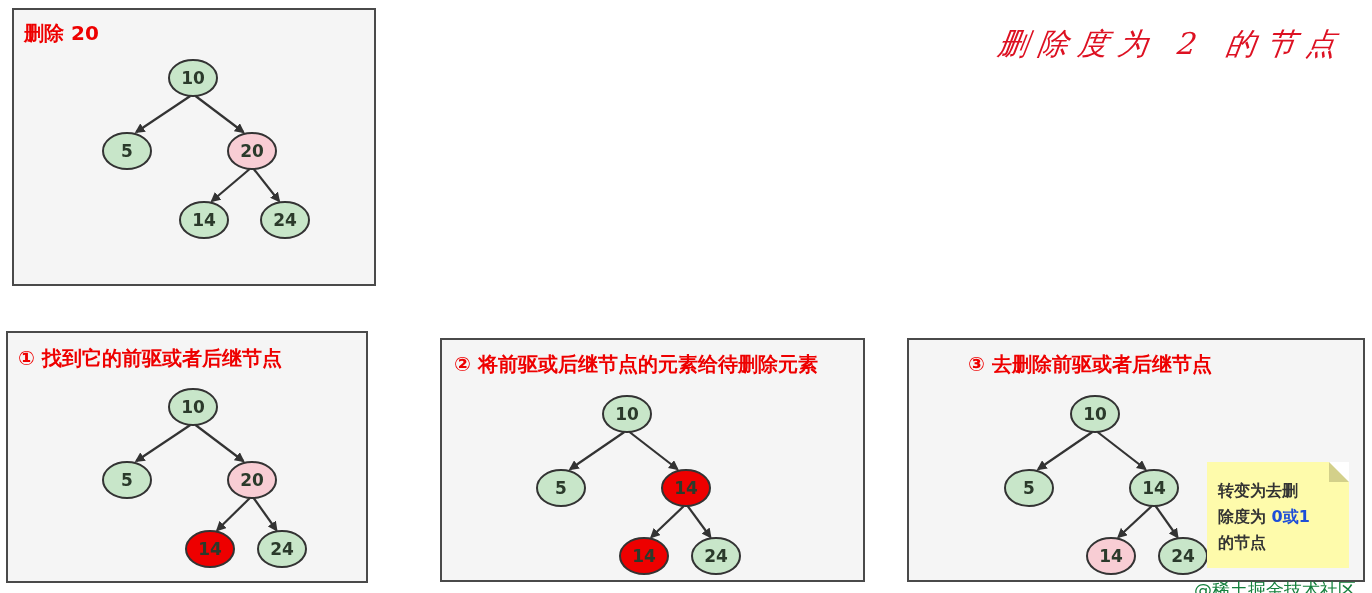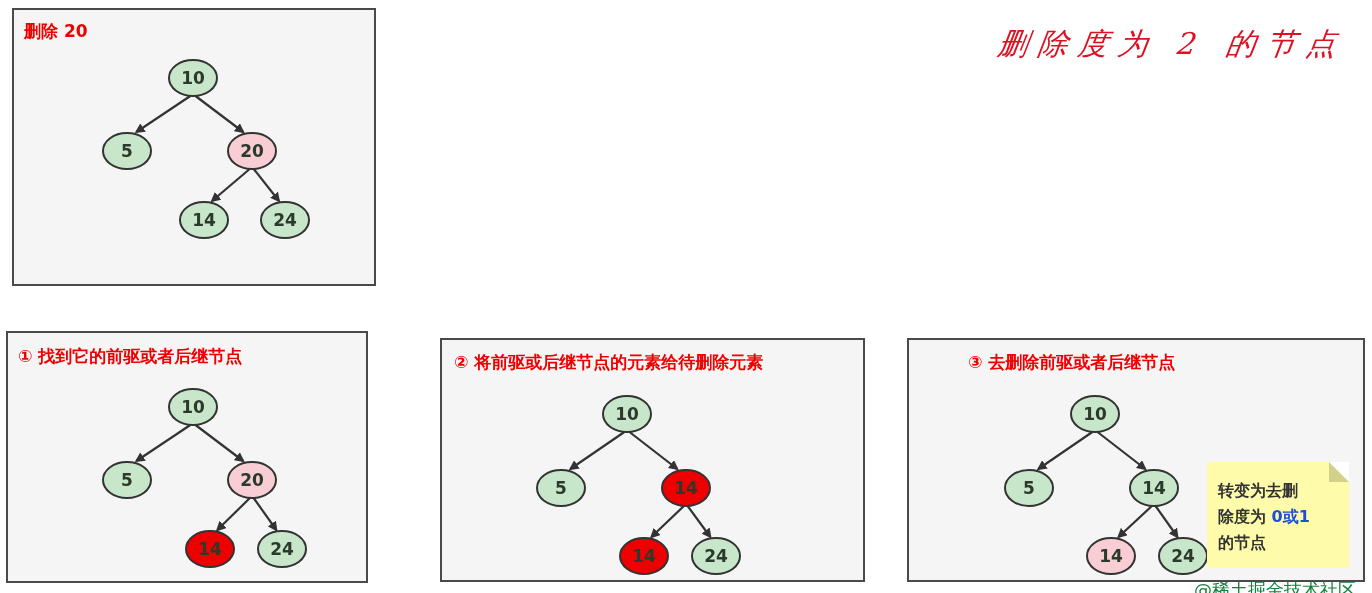--- a/index.html
+++ b/index.html
@@ -1,18 +1,18 @@
 <!DOCTYPE html>
 <html><head>
 <meta charset="utf-8">
 <style>
   html, body { margin:0; padding:0; background:#ffffff; }
   body { width:1372px; height:593px; position:relative; overflow:hidden; font-family:"DejaVu Sans","Liberation Sans",sans-serif; }
   .panel { position:absolute; background:#f5f5f5; border:2px solid #4a4a4a; box-sizing:border-box; }
-  .ptitle { position:absolute; color:#ee0000; font-weight:bold; font-size:17px; white-space:nowrap; }
+  .ptitle { position:absolute; color:#ee0000; font-weight:bold; font-size:20px; white-space:nowrap; }
   .main-title { position:absolute; right:26px; top:24px; color:#dd1122; font-family:"DejaVu Serif","Liberation Serif",serif; font-style:italic; font-size:30px; letter-spacing:10px; white-space:nowrap; transform:skewX(-8deg); }
   svg { position:absolute; left:0; top:0; }
   .node-text { font-family:"DejaVu Sans","Liberation Sans",sans-serif; font-weight:bold; font-size:17px; fill:#2b3a2b; }
   .note { position:absolute; left:1207px; top:462px; width:142px; height:106px; background:#fefbab; }
   .note-fold { position:absolute; right:0; top:0; width:0; height:0; border-top:20px solid #ffffff; border-left:20px solid #d3d08a; }
   .note-text { position:absolute; left:11px; top:16px; font-size:16px; font-weight:bold; color:#333333; line-height:26px; }
   .note-red { color:#1d4ed8; }
   .watermark { position:absolute; right:16px; top:554px; font-size:18px; color:#15803d; white-space:nowrap;margin-top:24px; }
 </style>
 </head>

